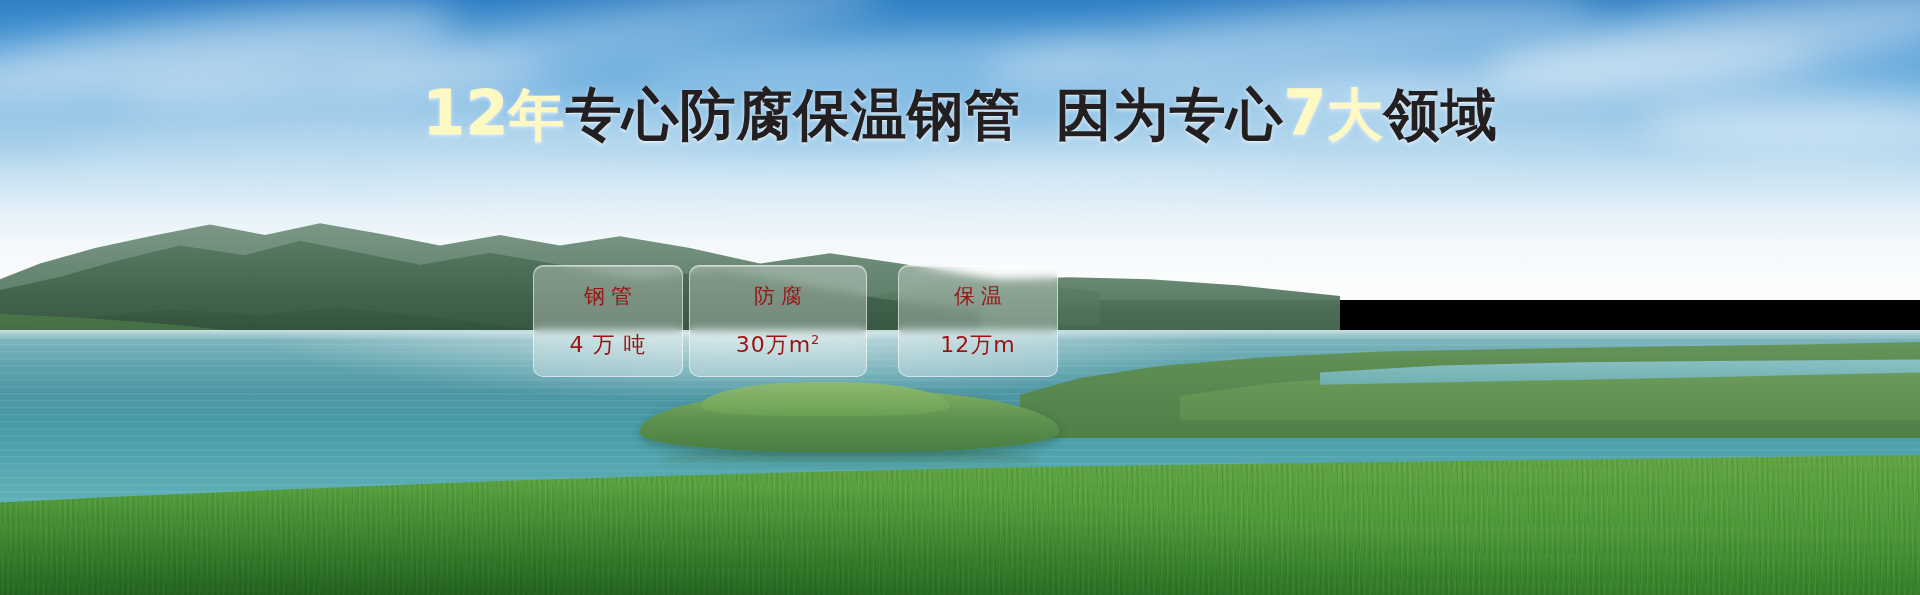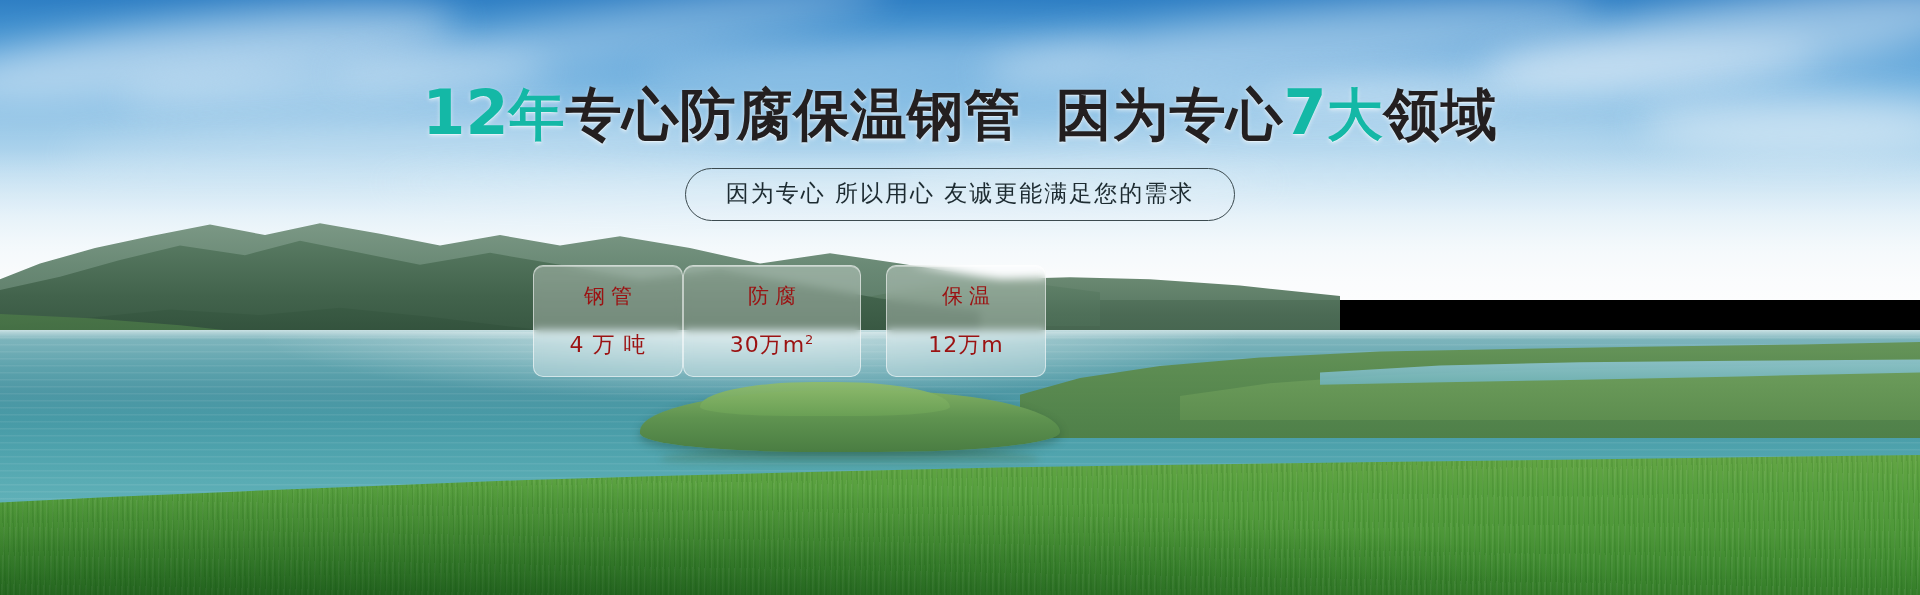--- a/index.html
+++ b/index.html
@@ -179,21 +179,21 @@
     position:absolute;left:0;top:83px;width:1920px;
     text-align:center;
     font-size:56px;
     font-weight:bold;
     letter-spacing:1px;
     line-height:60px;
     color:#231f20;
     white-space:nowrap;
     text-shadow:0 2px 4px rgba(255,255,255,.55), 0 1px 0 rgba(255,255,255,.4);
   }
-  .headline .red{color:#14b8a6;}
+  .headline .red{color:#fef9c3;}
   .headline .num{font-size:62px;letter-spacing:0;}
   .headline .gap{display:inline-block;width:34px;}
 
   .subtitle-wrap{
     position:absolute;left:0;top:168px;width:1920px;text-align:center;
   }
   .subtitle{
     display:inline-block;
     padding:9px 40px 11px;
     border:1px solid #3b4a4f;
@@ -202,20 +202,21 @@
     letter-spacing:2px;
     color:#1d2b31;
     background:rgba(255,255,255,.05);
     white-space:nowrap;
   }
 
   
   .cards{
     position:absolute;left:533px;top:265px;
     display:flex;
+    gap:6px;
   }
   .card{
     width:148px;height:110px;
     background:rgba(255,255,255,.30);
     border:1px solid rgba(255,255,255,.55);
     border-radius:10px;
     backdrop-filter:blur(4px);
     -webkit-backdrop-filter:blur(4px);
     display:flex;
     flex-direction:column;
@@ -281,23 +282,20 @@
   <div class="island2"></div>
 
   <div class="grass"></div>
   <div class="grass-tex"></div>
   <div class="grass-shade"></div>
 
   <div class="headline">
     <span class="red num">12</span><span class="red">年</span><span>专心防腐保温钢管</span><span class="gap"></span><span>因为专心</span><span class="red num">7</span><span class="red">大</span><span>领域</span>
   </div>
 
-  <div class="subtitle-wrap">
-    <div class="subtitle">因为专心 所以用心  友诚更能满足您的需求</div>
-  </div>
 
   <div class="cards">
     <div class="card">
       <div class="c-label">钢管</div>
       <div class="c-value">4 万 吨</div>
     </div>
     <div class="card w2">
       <div class="c-label">防腐</div>
       <div class="c-value"><span>30万m</span><sup>2</sup></div>
     </div>

